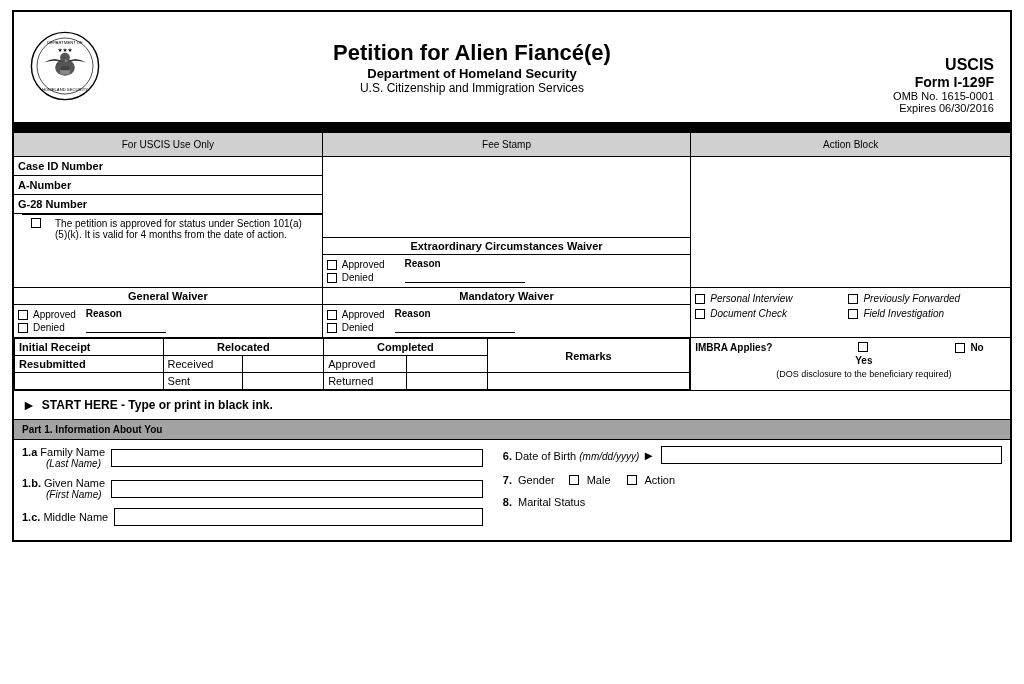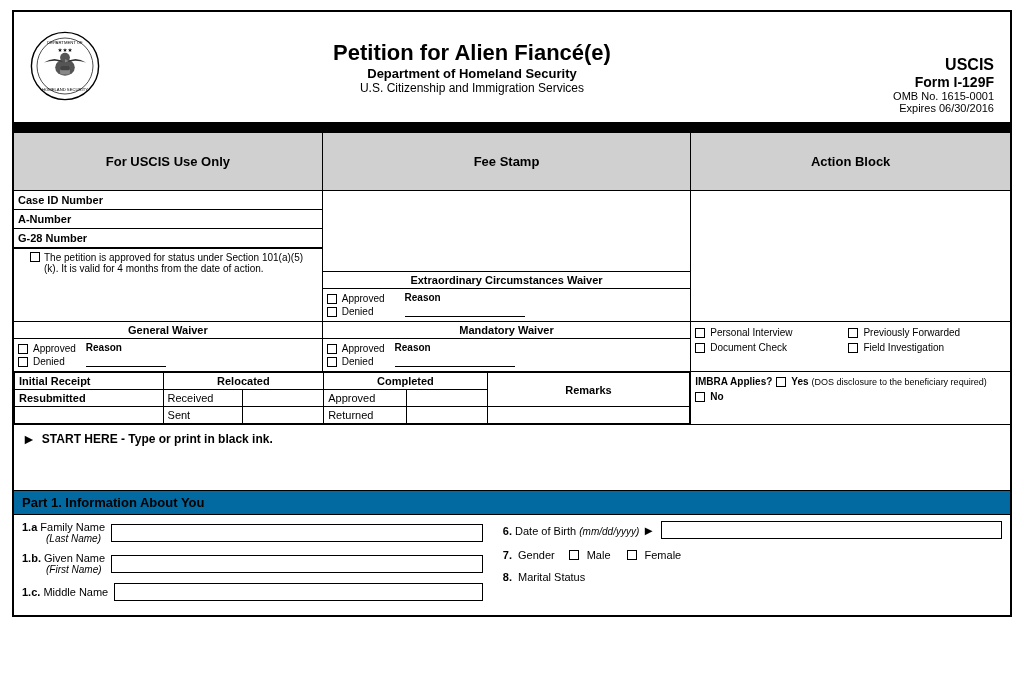--- a/index.html
+++ b/index.html
@@ -60,25 +60,25 @@
     }
 
     
     .black-bar {
       height: 8px;
       background: #000;
     }
 
     .section-header {
       background: #d0d0d0;
-      font-weight: bold;
+      font-weight: normal;
       text-align: center;
-      padding: 21px;
-      border-bottom: 1px solid #000;
-      font-size: 13px;
+      padding: 6px;
+      border-bottom: 1px solid #000;
+      font-size: 10px;
     }
 
     .field-row {
       border-bottom: 1px solid #000;
       padding: 3px 4px;
       font-weight: bold;
       font-size: 11px;
     }
     .field-row:last-child {
       border-bottom: none;
@@ -124,27 +124,26 @@
       display: flex;
       align-items: center;
       gap: 6px;
     }
     .start-here .arrow {
       font-size: 14px;
     }
 
     
     .part-header {
-      background: #0369a1;
-      font-weight: bold;
-      font-size: 13px;
+      background: #a3a3a3;
+      font-weight: bold;
+      font-size: 10px;
       padding: 4px 8px;
       border-top: 1px solid #000;
       border-bottom: 1px solid #000;
-      margin-top: 37px;
     }
 
     
     .form-fields {
       display: flex;
       padding: 6px 8px;
       gap: 20px;
     }
     .form-col-left {
       width: 48%;
@@ -256,21 +255,21 @@
       <div class="section-header">For USCIS Use Only</div>
       <div class="field-row">
         <span>Case ID Number</span>
       </div>
       <div class="field-row">
         <span>A-Number</span>
       </div>
       <div class="field-row">
         <span>G-28 Number</span>
       </div>
-      <div style="padding:3px 16px; font-size:10px; display:flex; gap:2px; border-top:1px solid #000;">
+      <div style="padding:3px 9px; font-size:10px; display:flex; gap:12px; border-top:1px solid #000;margin-left:8px;">
         <span class="cb"></span>
         <span style="flex:1;">The petition is approved for status under Section 101(a)(5)(k). It is valid for 4 months from the date of action.</span>
       </div>
     </div>
 
     <div style="width:37%; border-right:1px solid #000;">
       <div class="section-header">Fee Stamp</div>
 
       <div style="height:80px;"></div>
 
@@ -338,21 +337,21 @@
         </div>
         <div>
           <div style="font-weight:bold;">Reason</div>
           <div class="underline-field" style="min-width:120px;"></div>
         </div>
       </div>
     </div>
 
     <div style="width:32%;">
       <div class="amcon-section">
-        <div style="display:flex; flex-wrap:wrap; gap:4px; margin-top:3px; font-size:10px;">
+        <div style="display:flex; flex-wrap:wrap; gap:4px; margin-top:3px; font-size:10px;font-style:italic;">
           <div style="display:flex;align-items:center;gap:3px;width:48%;">
             <span class="cb"></span>
             <span>Personal Interview</span>
           </div>
           <div style="display:flex;align-items:center;gap:3px;width:48%;">
             <span class="cb"></span>
             <span>Previously Forwarded</span>
           </div>
           <div style="display:flex;align-items:center;gap:3px;width:48%;">
             <span class="cb"></span>
@@ -393,21 +392,21 @@
           <td style="border:1px solid #000; padding:2px 4px; font-size:11px;"></td>
           <td style="border:1px solid #000; padding:2px 4px;"></td>
         </tr>
       </tbody>
         </table>
     </div>
 
     <div style="width:32%; padding:4px;">
       <div style="font-size:10px; display:flex; align-items:flex-start; gap:4px; flex-wrap:wrap;">
         <strong>IMBRA Applies?</strong>
-        <div style="display:flex; align-items:center; gap:3px;">
+        <div style="display:flex; align-items:center; gap:3px;flex-direction:column;">
           <span class="cb"></span>
           <strong>Yes</strong>
           <span style="font-size:9px;">(DOS disclosure to the beneficiary required)</span>
         </div>
         <div style="display:flex; align-items:center; gap:3px;font-weight:bold;">
           <span class="cb"></span>
           <strong>No</strong>
         </div>
       </div>
     </div>
@@ -462,21 +461,21 @@
         </div>
         <div class="text-input" style="min-width:100px;"></div>
       </div>
 
       <div class="form-field-row" style="margin-top:10px;">
         <span class="num" style="font-weight:bold;">7.</span>
         <span style="margin-right:8px;">Gender</span>
         <span class="cb"></span>
         <span style="margin-right:10px;">Male</span>
         <span class="cb"></span>
-        <span>Female</span>
+        <span>Action</span>
       </div>
 
       <div class="form-field-row" style="margin-top:10px;">
         <span class="num" style="font-weight:bold;">8.</span>
         <span>Marital Status</span>
       </div>
     </div>
   </div>
 
 </div>

